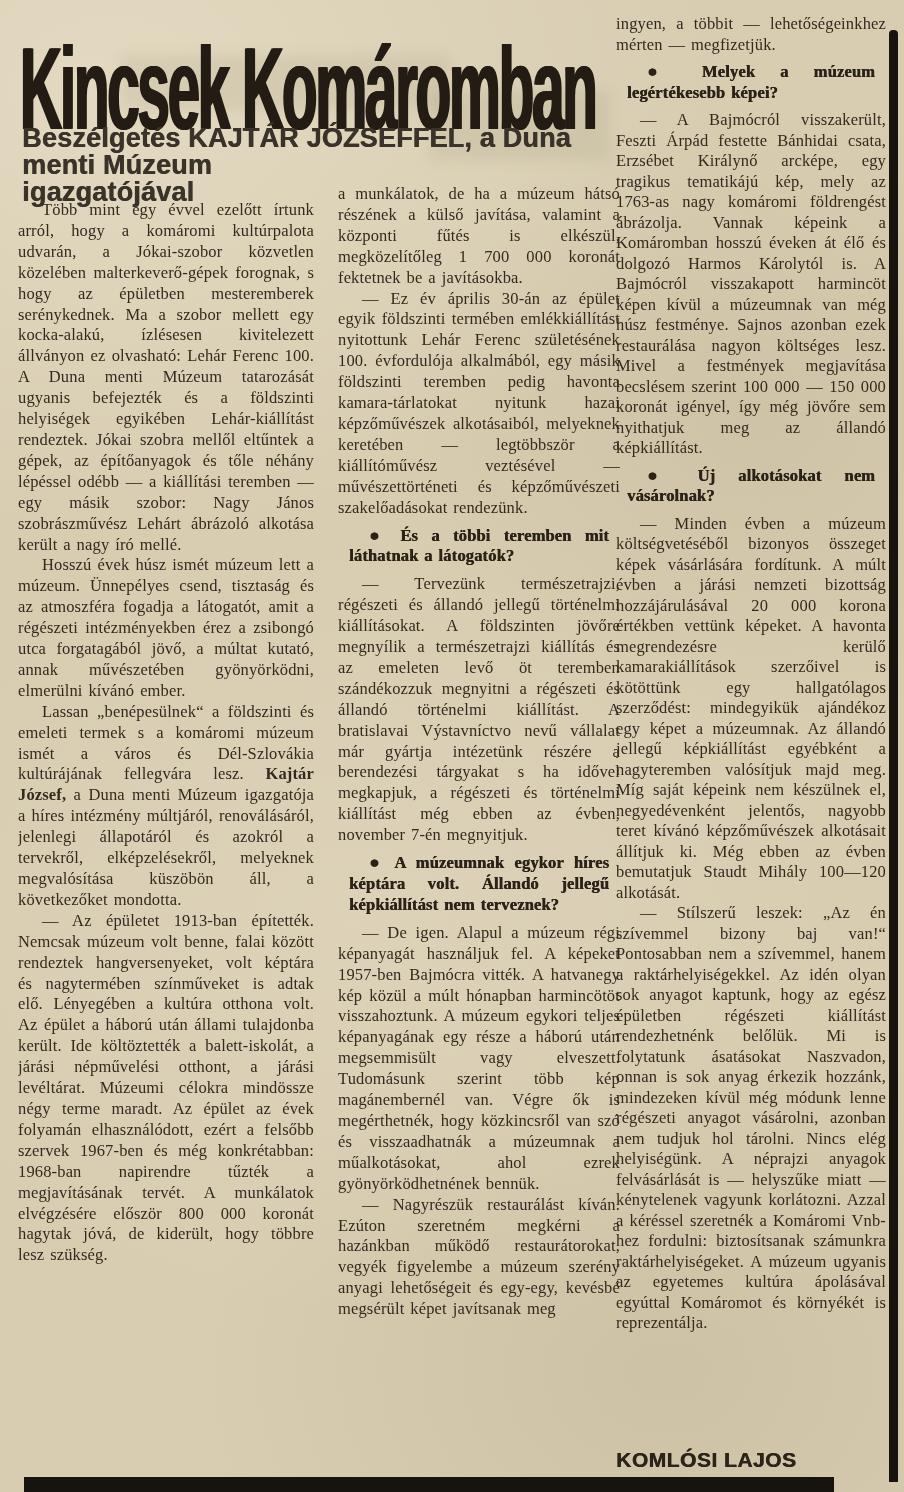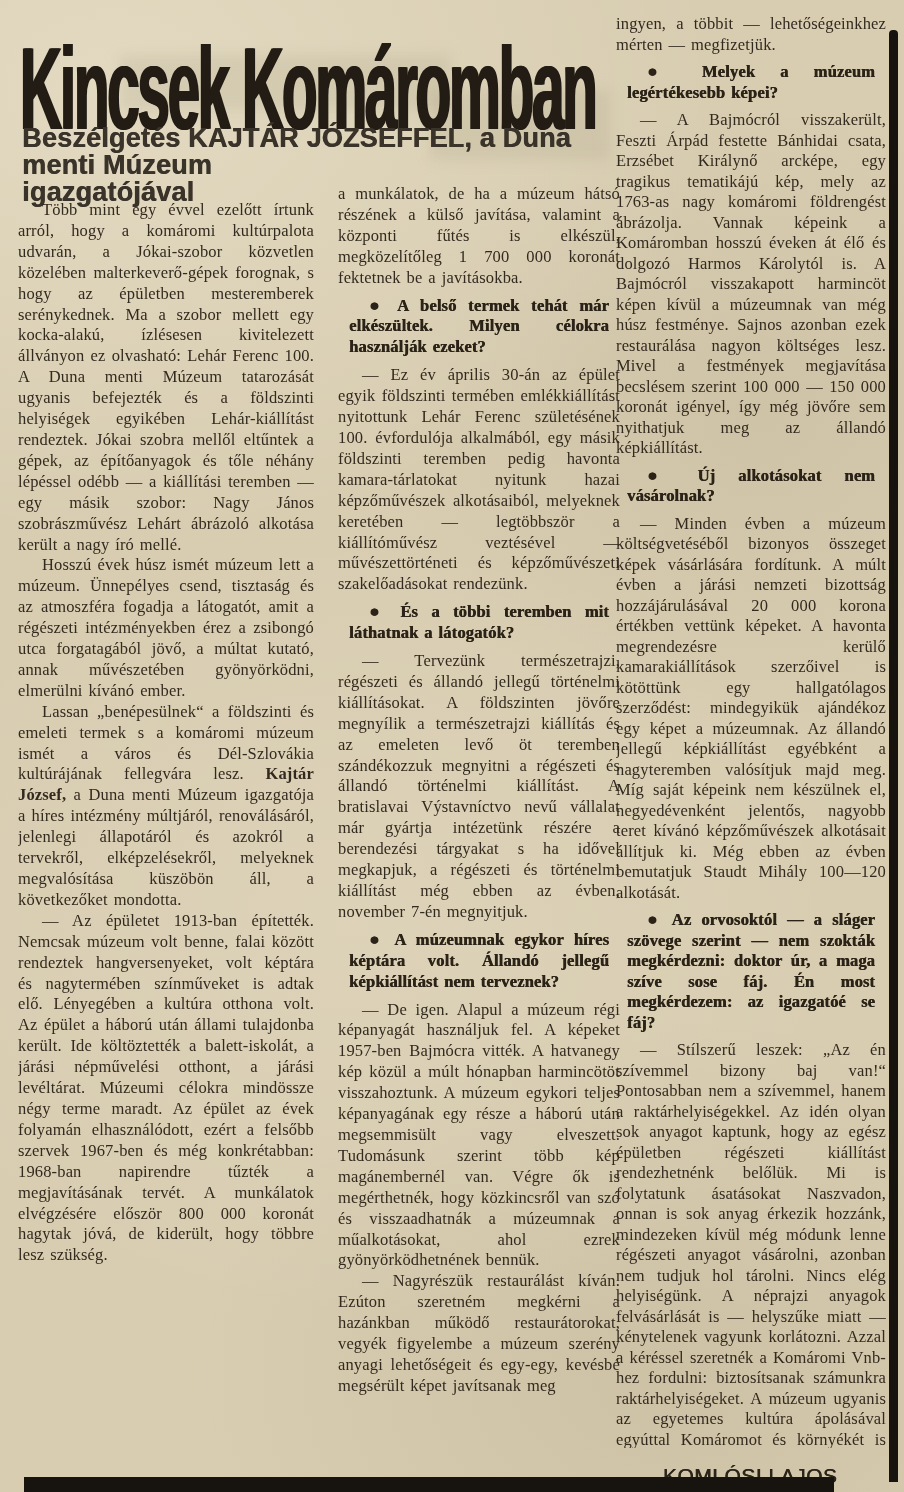--- a/index.html
+++ b/index.html
@@ -50,24 +50,23 @@
   .cont { text-indent:0; }
   .question {
     font-weight:700; text-indent:20px; margin:7px 11px; color:#2b2317;
     text-shadow:.5px 0 0 currentColor;
   }
   .bullet { font-size:1.05em; letter-spacing:0; }
   .bold { font-weight:700; }
 
   #byline {
     position:absolute; left:616px; top:1448px; width:268px;
-    font-family:"Liberation Sans", sans-serif; font-weight:400;
-    font-size:21px; letter-spacing:.5px; color:#2b2419; text-align:center;
+    font-family:"Liberation Sans", sans-serif; font-weight:700;
+    font-size:21px; letter-spacing:.5px; color:#2b2419; text-align:left;
     text-shadow:.6px 0 0 currentColor;
-    margin-top:16px;
   }
 
   #right-rule  { position:absolute; left:889px; top:30px;  width:9px;  height:1452px; background:#17130e; border-radius:4px 4px 0 0; }
   #bottom-rule { position:absolute; left:24px; top:1477px; width:810px; height:15px;  background:#17130e; }
 </style>
 </head>
 <body>
 
 <div id="page">
   <div class="ghost" id="ghost1"></div>
@@ -78,35 +77,33 @@
 igazgatójával</div>
 
   <div id="col1" class="col">
       <p class="para">Több mint egy évvel ezelőtt írtunk arról, hogy a komáromi kultúrpalota udvarán, a Jókai-szobor közvetlen közelében malterkeverő-gépek forognak, s hogy az épületben mesteremberek serénykednek. Ma a szobor mellett egy kocka-alakú, ízlésesen kivitelezett állványon ez olvasható: Lehár Ferenc 100. A Duna menti Múzeum tatarozását ugyanis befejezték és a földszinti helyiségek egyikében Lehár-kiállítást rendeztek. Jókai szobra mellől eltűntek a gépek, az építőanyagok és tőle néhány lépéssel odébb — a kiállítási teremben — egy másik szobor: Nagy János szobrászművész Lehárt ábrázoló alkotása került a nagy író mellé.</p>
       <p class="para">Hosszú évek húsz ismét múzeum lett a múzeum. Ünnepélyes csend, tisztaság és az atmoszféra fogadja a látogatót, amit a régészeti intézményekben érez a zsibongó utca forgatagából jövő, a múltat kutató, annak művészetében gyönyörködni, elmerülni kívánó ember.</p>
       <p class="para"><span>Lassan „benépesülnek“ a földszinti és emeleti termek s a komáromi múzeum ismét a város és Dél-Szlovákia kultúrájának fellegvára lesz. </span><span class="bold">Kajtár József,</span><span> a Duna menti Múzeum igazgatója a híres intézmény múltjáról, renoválásáról, jelenlegi állapotáról és azokról a tervekről, elképzelésekről, melyeknek megvalósítása küszöbön áll, a következőket mondotta.</span></p>
       <p class="para">— Az épületet 1913-ban építették. Nemcsak múzeum volt benne, falai között rendeztek hangversenyeket, volt képtára és nagytermében színműveket is adtak elő. Lényegében a kultúra otthona volt. Az épület a háború után állami tulajdonba került. Ide költöztették a balett-iskolát, a járási népművelési otthont, a járási levéltárat. Múzeumi célokra mindössze négy terme maradt. Az épület az évek folyamán elhasználódott, ezért a felsőbb szervek 1967-ben és még konkrétabban: 1968-ban napirendre tűzték a megjavításának tervét. A munkálatok elvégzésére először 800 000 koronát hagytak jóvá, de kiderült, hogy többre lesz szükség.</p>
     </div>
   <div id="col2" class="col">
       <p class="cont">a munkálatok, de ha a múzeum hátsó részének a külső javítása, valamint a központi fűtés is elkészül, megközelítőleg 1 700 000 koronát fektetnek be a javításokba.</p>
-      <p class="question"><span class="bullet">●</span>&nbsp;A belső termek tehát már elkészültek. Milyen célokra használják ezeket?</p>
       <p class="para">— Ez év április 30-án az épület egyik földszinti termében emlékkiállítást nyitottunk Lehár Ferenc születésének 100. évfordulója alkalmából, egy másik földszinti teremben pedig havonta kamara-tárlatokat nyitunk hazai képzőművészek alkotásaiból, melyeknek keretében — legtöbbször a kiállítóművész veztésével — művészettörténeti és képzőművészeti szakelőadásokat rendezünk.</p>
       <p class="question"><span class="bullet">●</span>&nbsp;És a többi teremben mit láthatnak a látogatók?</p>
       <p class="para">— Tervezünk természetrajzi, régészeti és állandó jellegű történelmi kiállításokat. A földszinten jövőre megnyílik a természetrajzi kiállítás és az emeleten levő öt teremben szándékozzuk megnyitni a régészeti és állandó történelmi kiállítást. A bratislavai Výstavníctvo nevű vállalat már gyártja intézetünk részére a berendezési tárgyakat s ha idővel megkapjuk, a régészeti és történelmi kiállítást még ebben az évben, november 7-én megnyitjuk.</p>
       <p class="question"><span class="bullet">●</span>&nbsp;A múzeumnak egykor híres képtára volt. Állandó jellegű képkiállítást nem terveznek?</p>
       <p class="para">— De igen. Alapul a múzeum régi képanyagát használjuk fel. A képeket 1957-ben Bajmócra vitték. A hatvanegy kép közül a múlt hónapban harmincötöt visszahoztunk. A múzeum egykori teljes képanyagának egy része a háború után megsemmisült vagy elveszett. Tudomásunk szerint több kép magánembernél van. Végre ők is megérthetnék, hogy közkincsről van szó és visszaadhatnák a múzeumnak a műalkotásokat, ahol ezrek gyönyörködhetnének bennük.</p>
       <p class="para">— Nagyrészük restaurálást kíván. Ezúton szeretném megkérni a hazánkban működő restaurátorokat, vegyék figyelembe a múzeum szerény anyagi lehetőségeit és egy-egy, kevésbé megsérült képet javítsanak meg</p>
     </div>
   <div id="col3" class="col">
       <p class="cont">ingyen, a többit — lehetőségeinkhez mérten — megfizetjük.</p>
       <p class="question"><span class="bullet">●</span>&nbsp;Melyek a múzeum legértékesebb képei?</p>
       <p class="para">— A Bajmócról visszakerült, Feszti Árpád festette Bánhidai csata, Erzsébet Királynő arcképe, egy tragikus tematikájú kép, mely az 1763-as nagy komáromi földrengést ábrázolja. Vannak képeink a Komáromban hosszú éveken át élő és dolgozó Harmos Károlytól is. A Bajmócról visszakapott harmincöt képen kívül a múzeumnak van még húsz festménye. Sajnos azonban ezek restaurálása nagyon költséges lesz. Mivel a festmények megjavítása becslésem szerint 100 000 — 150 000 koronát igényel, így még jövőre sem nyithatjuk meg az állandó képkiállítást.</p>
       <p class="question"><span class="bullet">●</span>&nbsp;Új alkotásokat nem vásárolnak?</p>
       <p class="para">— Minden évben a múzeum költségvetéséből bizonyos összeget képek vásárlására fordítunk. A múlt évben a járási nemzeti bizottság hozzájárulásával 20 000 korona értékben vettünk képeket. A havonta megrendezésre kerülő kamarakiállítások szerzőivel is kötöttünk egy hallgatólagos szerződést: mindegyikük ajándékoz egy képet a múzeumnak. Az állandó jellegű képkiállítást egyébként a nagyteremben valósítjuk majd meg. Míg saját képeink nem készülnek el, negyedévenként jelentős, nagyobb teret kívánó képzőművészek alkotásait állítjuk ki. Még ebben az évben bemutatjuk Staudt Mihály 100—120 alkotását.</p>
-      <p class="question"><span class="bullet">●</span>&nbsp;Az orvosoktól — a sláger szövege szerint — nem szokták megkérdezni: doktor úr, a maga szíve sose fáj. Én most megkérdezem: az igazgatóé se fáj?</p>
       <p class="para">— Stílszerű leszek: „Az én szívemmel bizony baj van!“ Pontosabban nem a szívemmel, hanem a raktárhelyiségekkel. Az idén olyan sok anyagot kaptunk, hogy az egész épületben régészeti kiállítást rendezhetnénk belőlük. Mi is folytatunk ásatásokat Naszvadon, onnan is sok anyag érkezik hozzánk, mindezeken kívül még módunk lenne régészeti anyagot vásárolni, azonban nem tudjuk hol tárolni. Nincs elég helyiségünk. A néprajzi anyagok felvásárlását is — helyszűke miatt — kénytelenek vagyunk korlátozni. Azzal a kéréssel szeretnék a Komáromi Vnb-hez fordulni: biztosítsanak számunkra raktárhelyiségeket. A múzeum ugyanis az egyetemes kultúra ápolásával egyúttal Komáromot és környékét is reprezentálja.</p>
     </div>
 
   <div id="byline">KOMLÓSI LAJOS</div>
 
   <div id="right-rule"></div>
   <div id="bottom-rule"></div>
 </div>
 
 </body></html>

